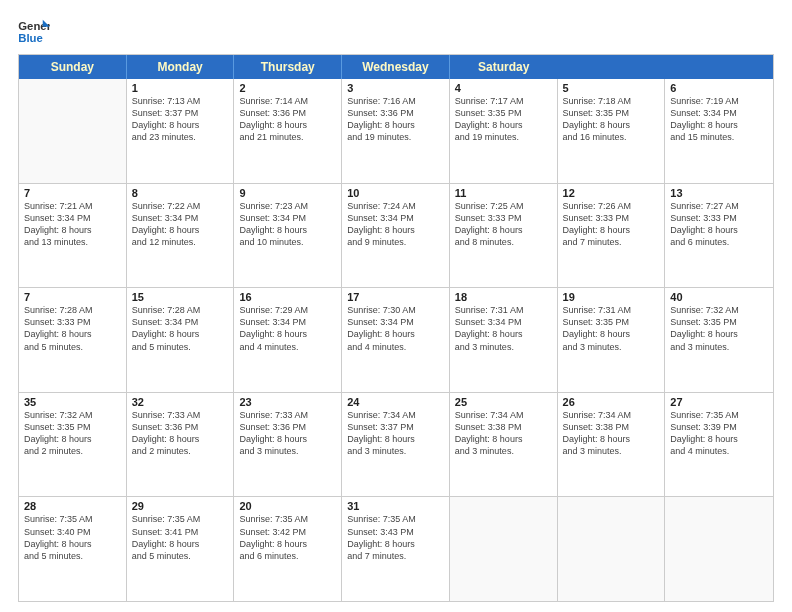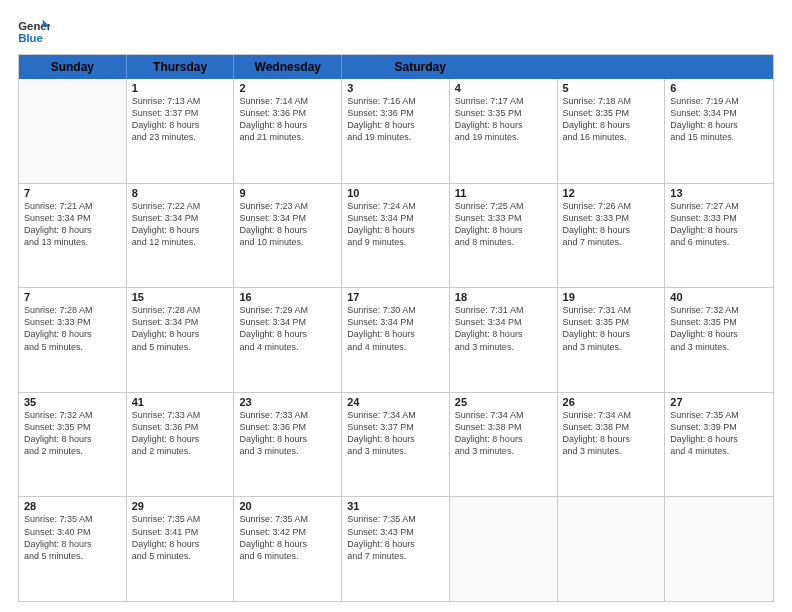--- a/index.html
+++ b/index.html
@@ -49,28 +49,28 @@
       display: flex;
       flex-direction: column;
       border: 1px solid #ccc;
     }
     .cal-header {
       display: grid;
       grid-template-columns: repeat(7, 1fr);
       background: #2a6dc4;
     }
     .cal-header-cell {
-      color: #000000;
+      color: #fef9c3;
       font-size: 12px;
       font-weight: bold;
       padding: 5px 4px;
       text-align: center;
       border-right: 1px solid #5a9ae0;
     }
-    .cal-header-cell:last-child { border-right: none; text-align: right; }
+    .cal-header-cell:last-child { border-right: none; }
     .cal-body {
       flex: 1;
       display: flex;
       flex-direction: column;
     }
     .cal-row {
       display: grid;
       grid-template-columns: repeat(7, 1fr);
       flex: 1;
       border-bottom: 1px solid #ccc;
@@ -113,20 +113,21 @@
     </div>
     <div class="title-block">
       <div class="main-title"></div>
       <div class="subtitle"></div>
     </div>
   </div>
 
   <div class="calendar">
     <div class="cal-header" id="cal-header">
         <div class="cal-header-cell">Sunday</div>
+        <div class="cal-header-cell">Monday</div>
         <div class="cal-header-cell">Thursday</div>
         <div class="cal-header-cell">Wednesday</div>
         <div class="cal-header-cell">Saturday</div>
       </div>
     <div class="cal-body" id="cal-body">
         <div class="cal-row">
           <div class="cal-cell empty"></div>
           <div class="cal-cell">
             <div class="day-num">1</div>
             <div class="cell-line">Sunrise: 7:13 AM</div>
@@ -274,21 +275,21 @@
         </div>
         <div class="cal-row">
           <div class="cal-cell">
             <div class="day-num">35</div>
             <div class="cell-line">Sunrise: 7:32 AM</div>
             <div class="cell-line">Sunset: 3:35 PM</div>
             <div class="cell-line">Daylight: 8 hours</div>
             <div class="cell-line">and 2 minutes.</div>
           </div>
           <div class="cal-cell">
-            <div class="day-num">41</div>
+            <div class="day-num">32</div>
             <div class="cell-line">Sunrise: 7:33 AM</div>
             <div class="cell-line">Sunset: 3:36 PM</div>
             <div class="cell-line">Daylight: 8 hours</div>
             <div class="cell-line">and 2 minutes.</div>
           </div>
           <div class="cal-cell">
             <div class="day-num">23</div>
             <div class="cell-line">Sunrise: 7:33 AM</div>
             <div class="cell-line">Sunset: 3:36 PM</div>
             <div class="cell-line">Daylight: 8 hours</div>

